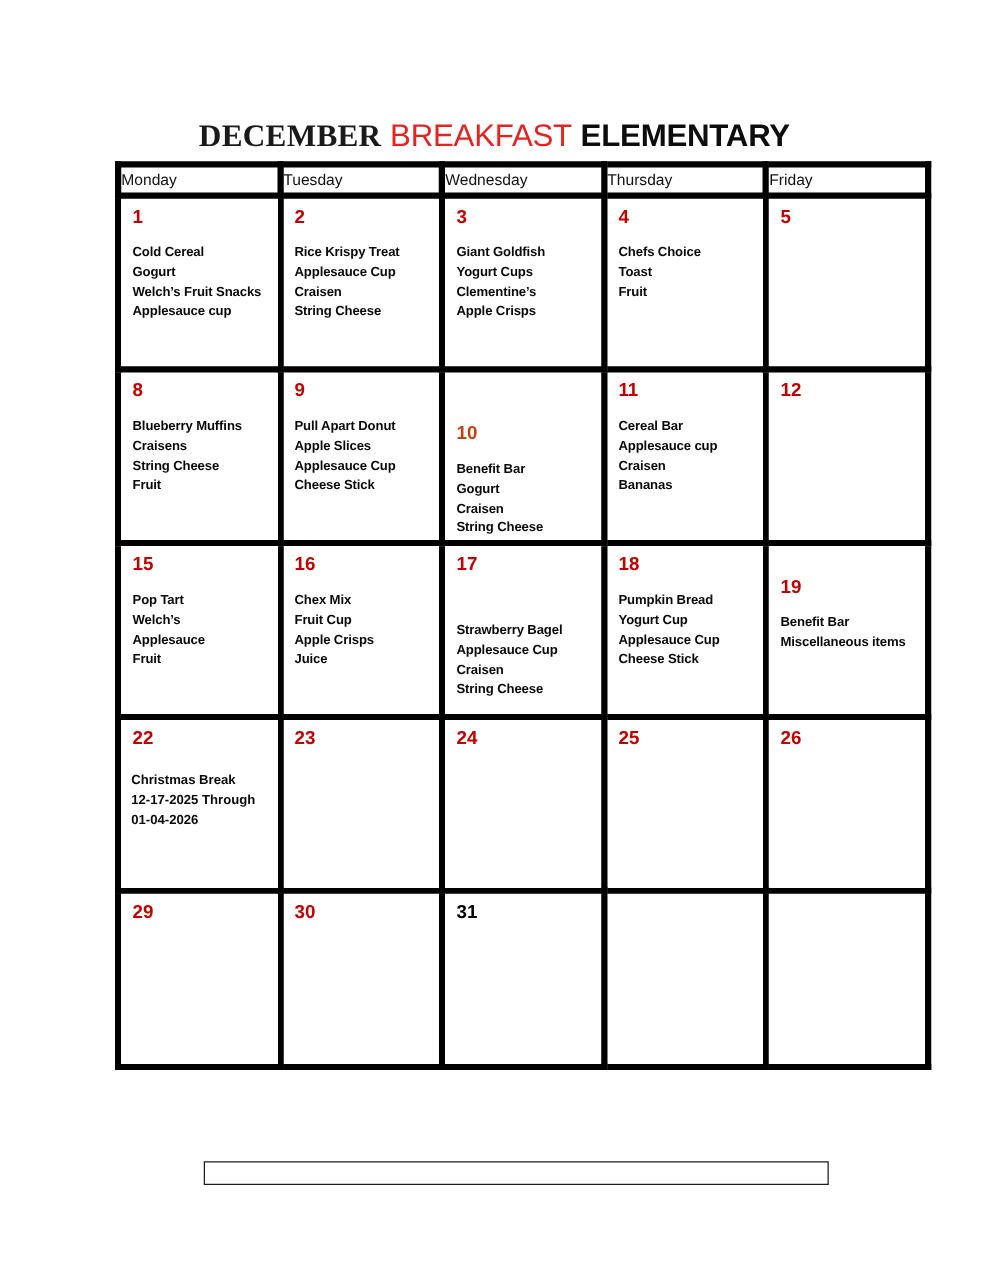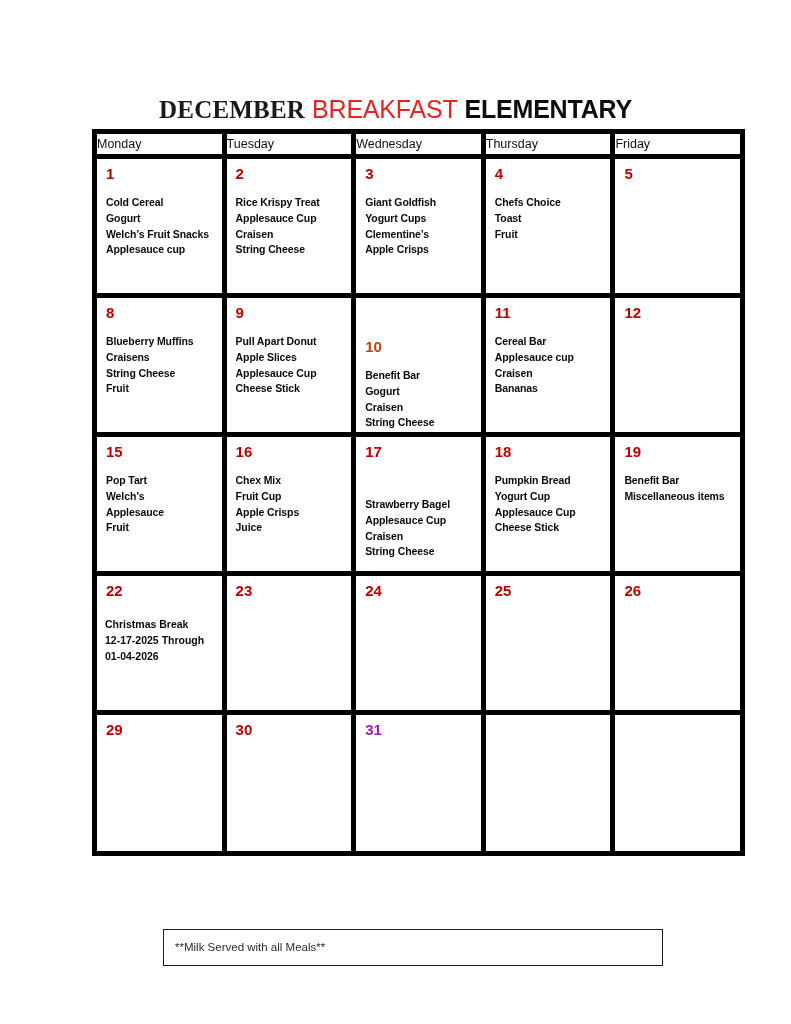--- a/index.html
+++ b/index.html
@@ -261,21 +261,21 @@
         <td class="daycell">
           <div class="daynum" style="color: rgb(192, 0, 0);">18</div>
           <div class="items">
             <div class="item">Pumpkin Bread</div>
             <div class="item">Yogurt Cup</div>
             <div class="item">Applesauce Cup</div>
             <div class="item">Cheese Stick</div>
           </div>
         </td>
         <td class="daycell">
-          <div class="daynum" style="color: rgb(192, 0, 0);">19</div>
+          <div class="daynum" style="color: rgb(192, 0, 0); margin-top: 18px;">19</div>
           <div class="items">
             <div class="item">Benefit Bar</div>
             <div class="item">Miscellaneous items</div>
           </div>
         </td>
       </tr>
       <tr>
         <td class="daycell">
           <div class="daynum" style="color: rgb(192, 0, 0);">22</div>
           <div class="note">
@@ -298,27 +298,26 @@
         </td>
       </tr>
       <tr>
         <td class="daycell last-row">
           <div class="daynum" style="color: rgb(192, 0, 0);">29</div>
         </td>
         <td class="daycell last-row">
           <div class="daynum" style="color: rgb(192, 0, 0);">30</div>
         </td>
         <td class="daycell last-row">
-          <div class="daynum" style="color: #a21caf;">31</div>
+          <div class="daynum" style="color: #000000;">31</div>
         </td>
         <td class="daycell last-row">
           <div class="daynum" style="color: rgb(192, 0, 0);"></div>
         </td>
         <td class="daycell last-row">
           <div class="daynum" style="color: rgb(192, 0, 0);"></div>
         </td>
       </tr>
     </tbody>
 </table>
 
 <div class="footer" id="footer-box">
-    <span class="fline">**Milk Served with all Meals**</span>
   </div>
 
 </body></html>

